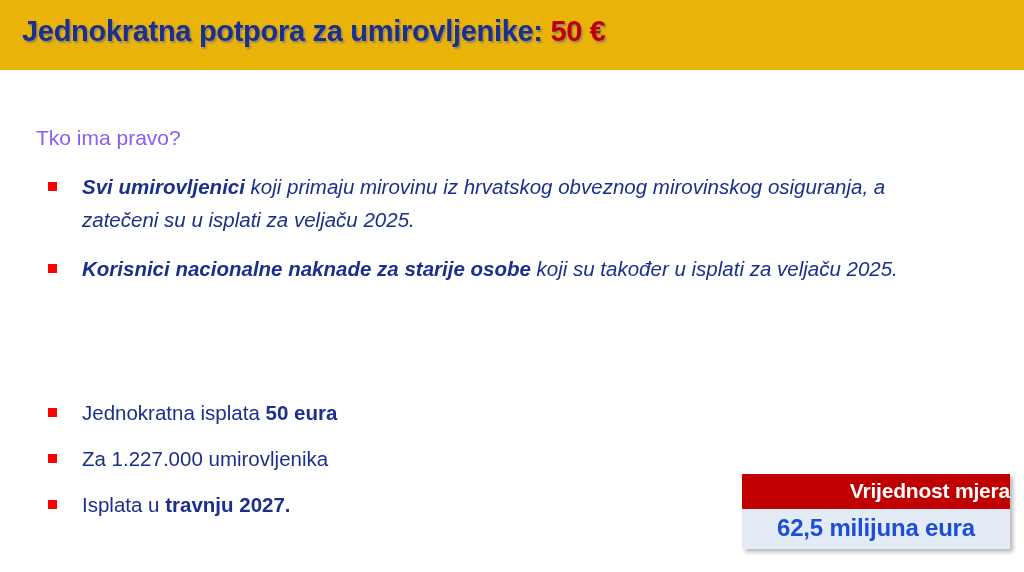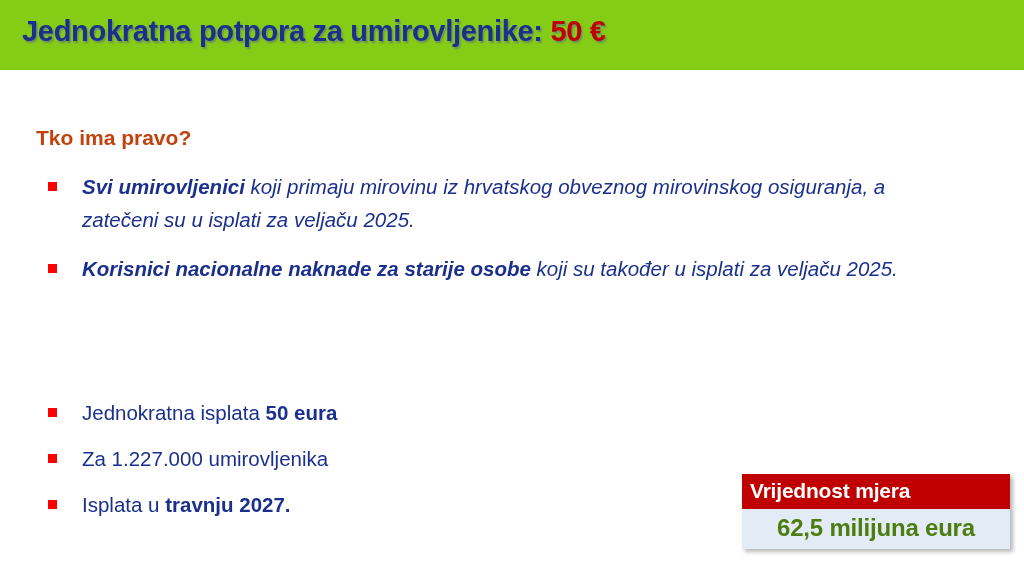--- a/index.html
+++ b/index.html
@@ -15,21 +15,21 @@
     position: relative;
   }
 
   
   .title-band {
     position: absolute;
     left: 0;
     top: 0;
     width: 1024px;
     height: 70px;
-    background: #84cc16;
+    background: #eab308;
     box-sizing: border-box;
     text-align: right;
   }
   .title-text {
     position: absolute;
     left: 22px;
     top: 15px;
     font-size: 29px;
     font-weight: bold;
     letter-spacing: -0.3px;
@@ -47,22 +47,22 @@
     left: 0;
     top: 70px;
     width: 1024px;
     height: 502px;
     background: #ffffff;
   }
 
   .section-heading {
     position: absolute;
     font-size: 21px;
-    font-weight: bold;
-    color: #c2410c;
+    font-weight: normal;
+    color: #8b5cf6;
     white-space: nowrap;
   }
   .section-heading.who    { left: 36px; top: 56px; }
   .section-heading.details{ left: 36px; top: 284px; }
 
   
   .bullet-list {
     position: absolute;
     left: 36px;
     margin: 0;
@@ -99,27 +99,27 @@
     left: 742px;
     top: 474px;
     width: 268px;
     box-shadow: 3px 3px 4px rgba(0,0,0,0.28);
   }
   .value-box-header {
     background: #c00000;
     color: #ffffff;
     font-size: 21px;
     font-weight: bold;
-    text-align: left;
-    padding: 5px 0 6px 8px;
+    text-align: right;
+    padding: 5px 0 6px 0;
     letter-spacing: -0.2px;
   }
   .value-box-body {
     background: #e3ebf7;
-    color: #4d7c0f;
+    color: #1d4ed8;
     font-size: 24px;
     font-weight: bold;
     text-align: center;
     padding: 5px 0 7px 0;
     letter-spacing: -0.2px;
   }
 </style>
 </head>
 <body>
 

